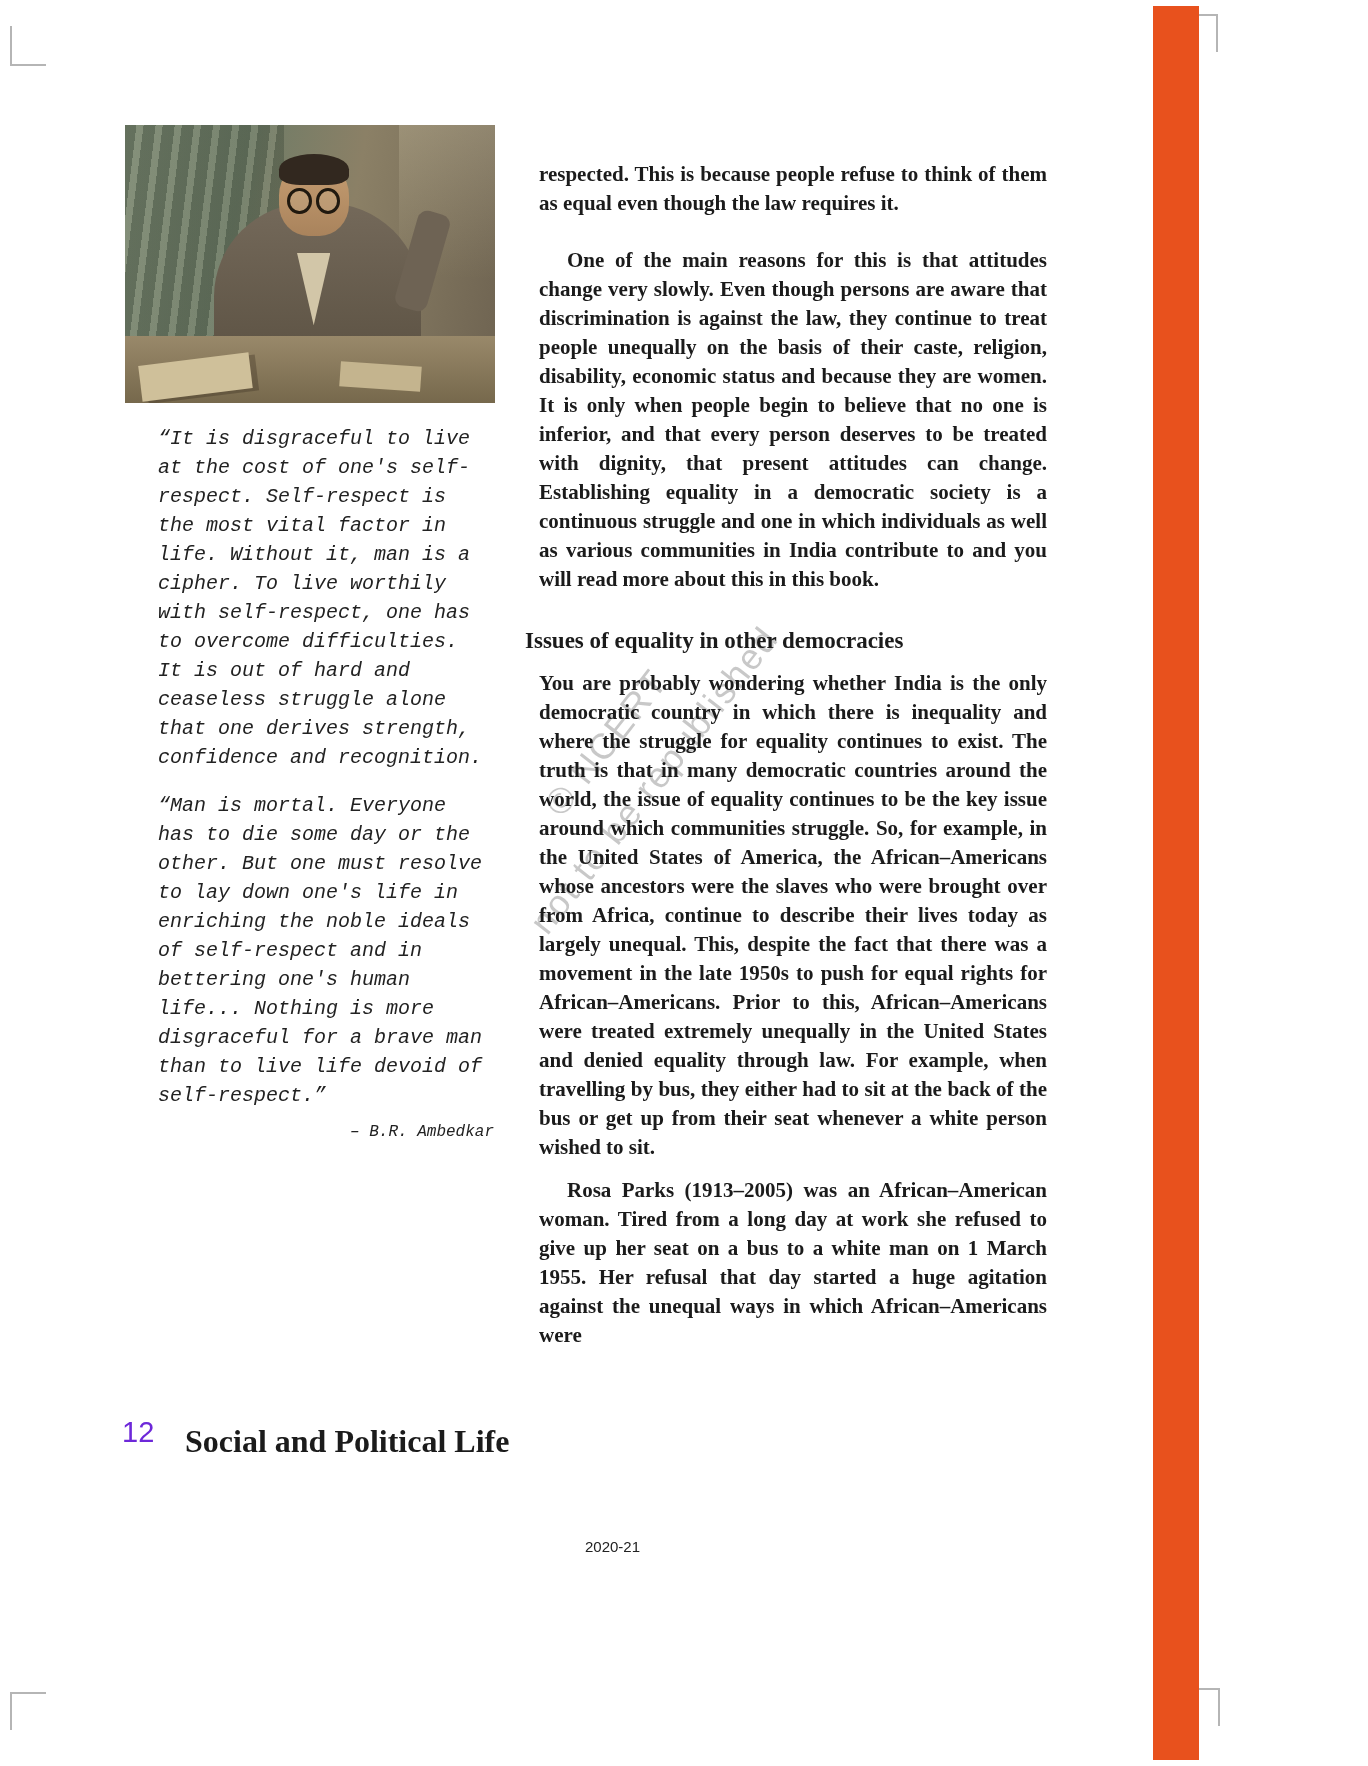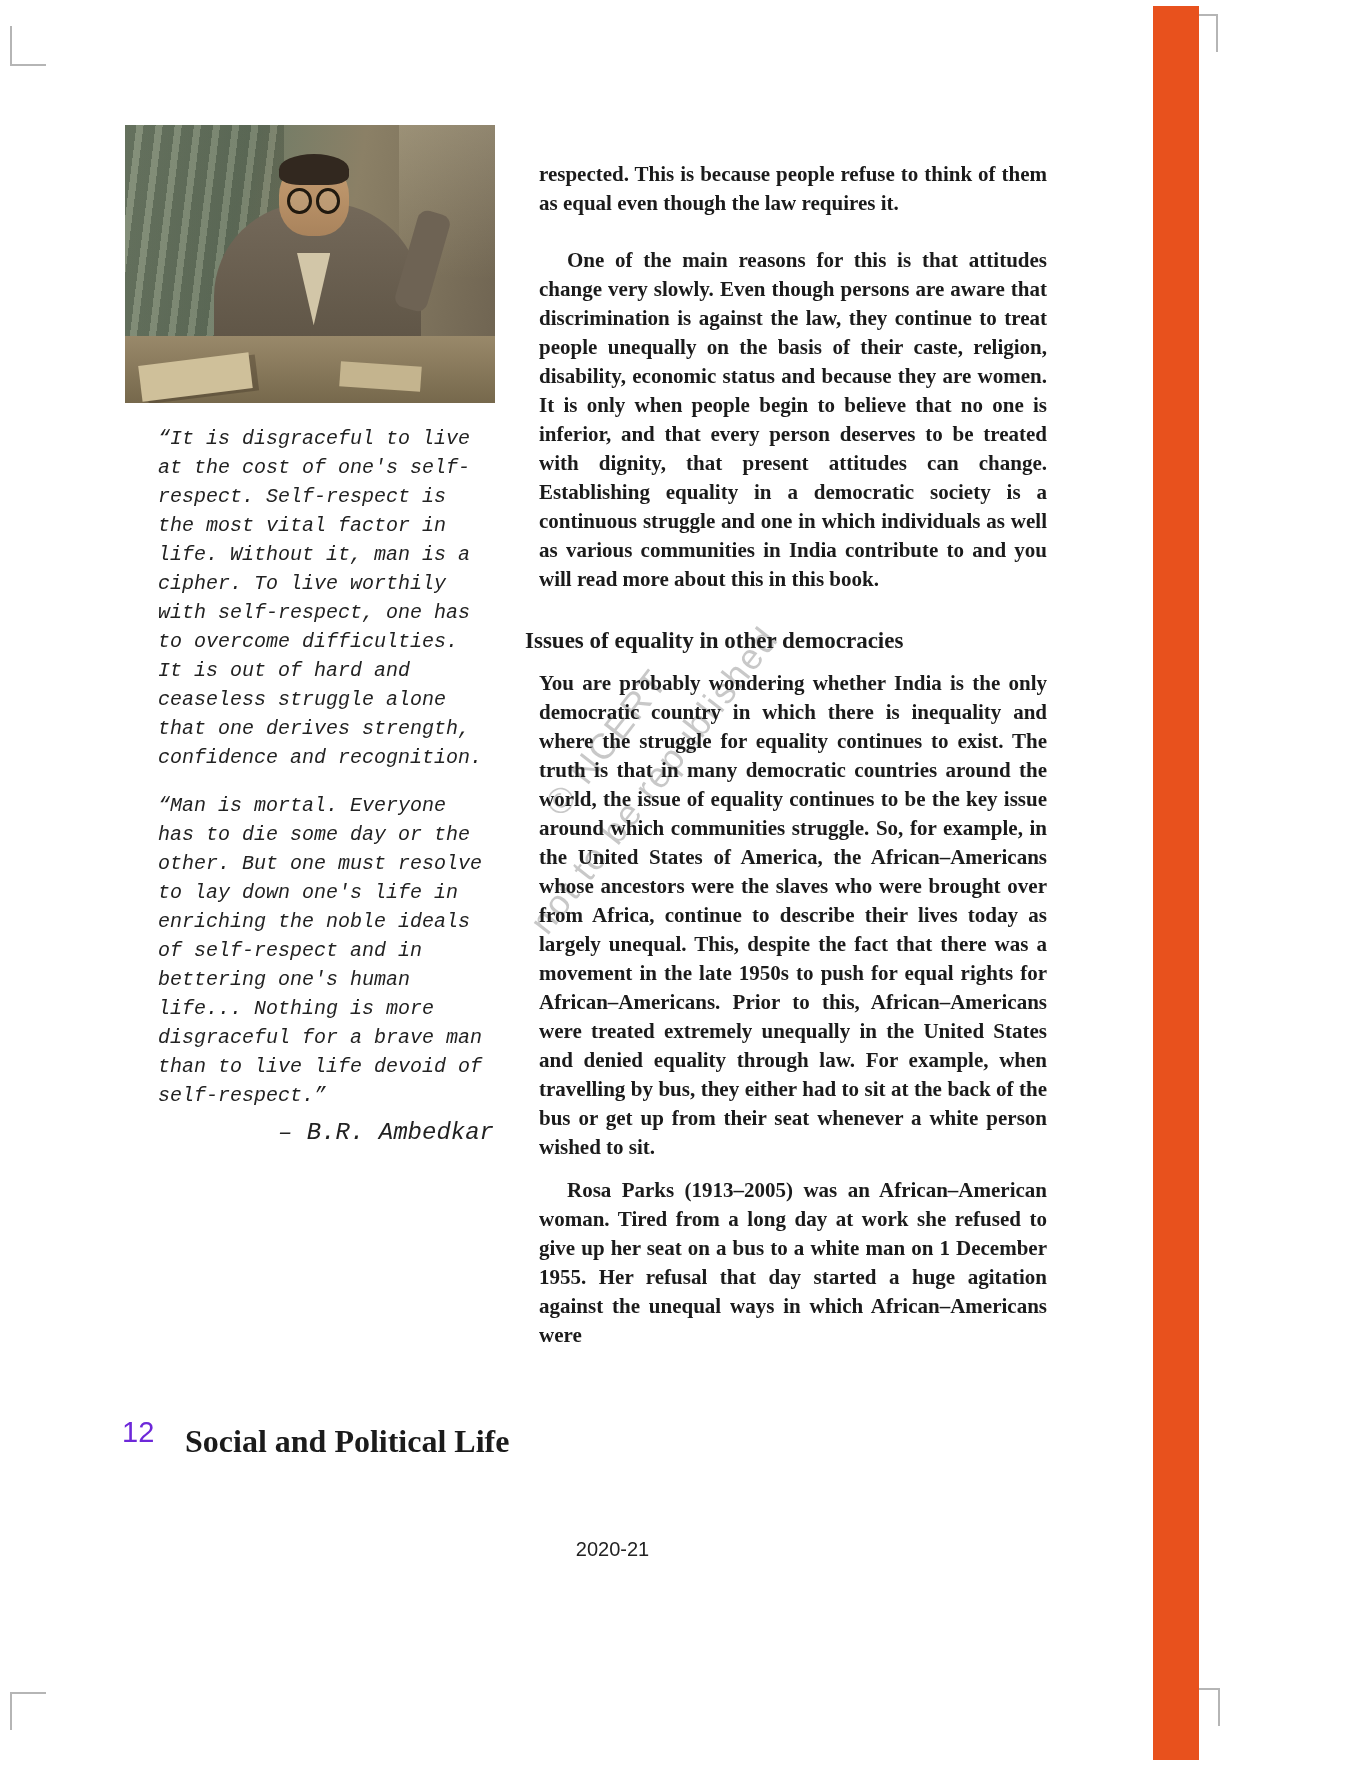--- a/index.html
+++ b/index.html
@@ -40,42 +40,42 @@
   .ph-hair    { left:41.5%; top:10.5%; width:19%; height:11%; background:#32281f; border-radius:50% 50% 30% 30%; }
   .ph-glasses { left:43.2%; top:22.5%; width:15.5%; height:9.5%; display:flex; }
   .ph-lens    { position:relative; flex:1; margin:0 2px; border:3px solid #20190f; border-radius:50%;
                 background:rgba(235,225,200,.15); }
 
   
   .quotes { position:absolute; left:158px; top:424px; width:336px;
             font-style:italic; font-size:20px; line-height:29px; color:#222;font-family:Liberation Mono, monospace; }
   .quotes blockquote { margin:0; }
   .quote2 { margin-top:19px !important; }
-  .attribution { margin-top:8px; text-align:right; font-style:italic; font-size:24px; }
+  .attribution { margin-top:8px; text-align:right; font-style:italic; font-size:16px; }
 
   
   .maincol { position:absolute; left:525px; top:146px; width:536px;
              font-size:21px; line-height:29px; text-align:justify; }
   .maincol p { margin:14px;font-weight:bold; }
   .p-attitudes  { margin-top:28px !important; text-indent:28px; }
   .section-heading { margin:32px 0 14px 0; font-size:23px; font-weight:bold; text-align:left; }
   .p-rosa { margin-top:5px !important; text-indent:28px; }
 
   
   .watermark { position:absolute; left:395px; top:700px; width:470px;
                transform:rotate(-52deg); text-align:center;
                font-family:"Liberation Sans", sans-serif; font-size:36px; letter-spacing:2px;
                color:rgba(125,125,125,.42); line-height:1.7; pointer-events:none; }
 
   
   .page-number { position:absolute; left:122px; top:1416px;
                  font-family:"Liberation Sans", sans-serif; font-size:29px; color:#6d28d9; }
   .book-title  { position:absolute; left:185px; top:1423px; font-size:32px; font-weight:bold; }
   .year-line   { position:absolute; left:0; top:1538px; width:1225px; text-align:center;
-                 font-family:"Liberation Sans", sans-serif; font-size:20px; color:#222; }
+                 font-family:"Liberation Sans", sans-serif; font-size:15px; color:#222; }
 </style>
 </head>
 <body>
 
 <div class="page">
 
   <div class="mark mark-tl"></div>
   <div class="mark mark-tr"></div>
   <div class="mark mark-bl"></div>
   <div class="mark mark-br"></div>
@@ -109,20 +109,20 @@
   <div class="watermark">
     <div>© NCERT</div>
     <div>not to be republished</div>
   </div>
 
   <div class="maincol">
     <p class="p-continuation">respected. This is because people refuse to think of them as equal even though the law requires it.</p>
     <p class="p-attitudes">One of the main reasons for this is that attitudes change very slowly. Even though persons are aware that discrimination is against the law, they continue to treat people unequally on the basis of their caste, religion, disability, economic status and because they are women. It is only when people begin to believe that no one is inferior, and that every person deserves to be treated with dignity, that present attitudes can change. Establishing equality in a democratic society is a continuous struggle and one in which individuals as well as various communities in India contribute to and you will read more about this in this book.</p>
     <h2 class="section-heading">Issues of equality in other democracies</h2>
     <p class="p-democracies">You are probably wondering whether India is the only democratic country in which there is inequality and where the struggle for equality continues to exist. The truth is that in many democratic countries around the world, the issue of equality continues to be the key issue around which communities struggle. So, for example, in the United States of America, the African–Americans whose ancestors were the slaves who were brought over from Africa, continue to describe their lives today as largely unequal. This, despite the fact that there was a movement in the late 1950s to push for equal rights for African–Americans. Prior to this, African–Americans were treated extremely unequally in the United States and denied equality through law. For example, when travelling by bus, they either had to sit at the back of the bus or get up from their seat whenever a white person wished to sit.</p>
-    <p class="p-rosa">Rosa Parks (1913–2005) was an African–American woman. Tired from a long day at work she refused to give up her seat on a bus to a white man on 1 December 1955. Her refusal that day started a huge agitation against the unequal ways in which African–Americans were</p>
+    <p class="p-rosa">Rosa Parks (1913–2005) was an African–American woman. Tired from a long day at work she refused to give up her seat on a bus to a white man on 1 March 1955. Her refusal that day started a huge agitation against the unequal ways in which African–Americans were</p>
   </div>
 
   <div class="page-number">12</div>
   <div class="book-title">Social and Political Life</div>
   <div class="year-line">2020-21</div>
 
 </div>
 
 </body></html>

